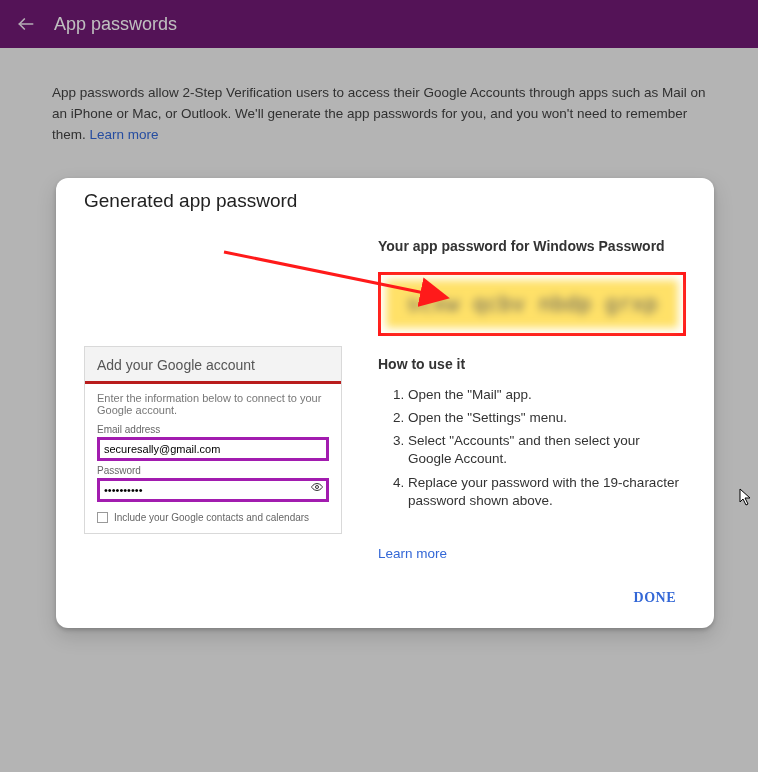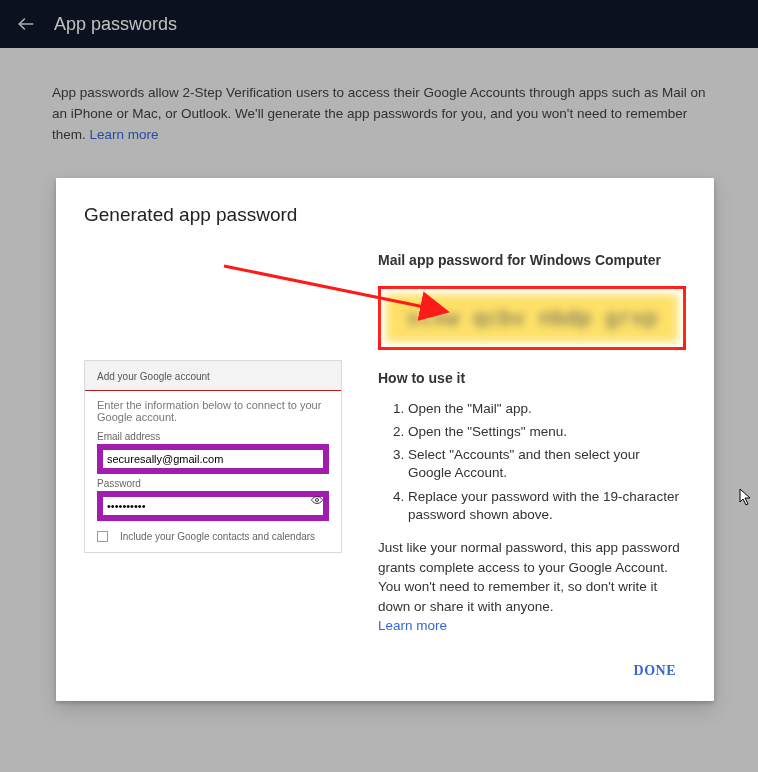--- a/index.html
+++ b/index.html
@@ -12,21 +12,21 @@
       position: relative;
     }
     .overlay {
       position: absolute;
       inset: 0;
       background: rgba(0,0,0,0.25);
       z-index: 1;
       pointer-events: none;
     }
     .topbar {
-      background: #0f172a;
+      background: #701a75;
       height: 48px;
       display: flex;
       align-items: center;
       padding: 0 16px;
       gap: 18px;
     }
     .topbar .back-arrow {
       color: #fff;
       opacity: 0.9;
       display: flex;
@@ -44,23 +44,23 @@
       font-size: 13.5px;
       line-height: 1.55;
       margin-top: 11px;
     }
     .intro a { color: #3367d6; text-decoration: none; }
     .card {
       position: relative;
       z-index: 2;
       background: #fff;
       margin: 18px 44px 0 56px;
-      border-radius: 1px;
+      border-radius: 12px;
       box-shadow: 0 2px 4px rgba(0,0,0,0.2), 0 8px 20px rgba(0,0,0,0.15);
-      padding: 26px 28px 22px 28px;
+      padding: 12px 28px 22px 28px;
     }
     .card-title {
       font-size: 19px;
       color: #222;
       font-weight: 400;
       margin-bottom: 26px;
     }
     .card-body {
       display: flex;
       gap: 36px;
@@ -81,54 +81,54 @@
       z-index: 5;
     }
     .add-account {
       border: 1px solid #d9d9d9;
       background: #fafafa;
       font-size: 11px;
       color: #555;
     }
     .add-account .aa-head {
       padding: 10px 12px 8px 12px;
-      font-size: 10px;
+      font-size: 14px;
       color: #565656;
       background: #f3f3f3;
-      border-bottom: 1px solid #b91c1c;
+      border-bottom: 3px solid #b91c1c;
     }
     .add-account .aa-body {
       padding: 8px 12px 10px 12px;
       background: #fff;
     }
     .aa-sub { font-size: 11px; color: #777; margin-bottom: 8px; }
     .aa-label { font-size: 10px; color: #666; margin-top: 4px; margin-bottom: 2px; display: block; }
     .aa-input {
       width: 100%;
-      border: 6px solid #a21caf;
+      border: 3px solid #a21caf;
       padding: 3px 4px;
       font-size: 11px;
       background: #fff;
       position: relative;
     }
     .pw-wrap { position: relative; }
     .eye {
       position: absolute;
       right: 6px;
       top: 3px;
       font-size: 10px;
       color: #333;
     }
     .aa-check {
       margin-top: 10px;
       font-size: 10px;
       color: #666;
       display: flex;
       align-items: center;
-      gap: 12px;
+      gap: 6px;
     }
     .aa-check .box {
       width: 11px; height: 11px; border: 1px solid #999; background: #fff;
     }
     .right-col { flex: 1; color: #333; font-size: 14px; }
     .pw-for {
       font-weight: bold;
       font-size: 14px;
       margin-bottom: 18px;
     }
@@ -226,33 +226,33 @@
           </div>
           <div class="aa-check">
             <span class="box"></span>
             <span>Include your Google contacts and calendars</span>
           </div>
         </div>
       </div>
     </div>
 
     <div class="right-col">
-      <div class="pw-for">Mail app password for Windows Computer</div>
+      <div class="pw-for">Your app password for Windows Password</div>
       <div class="pw-box-outer">
         <div class="pw-box">scxw qcbv nbdp grxp</div>
       </div>
       <div class="how-title">How to use it</div>
       <ol class="steps">
         <li>Open the "Mail" app.</li>
         <li>Open the "Settings" menu.</li>
         <li>Select "Accounts" and then select your Google Account.</li>
         <li>Replace your password with the 19-character password shown above.</li>
       </ol>
       <div class="note">
-        <span>Just like your normal password, this app password grants complete access to your Google Account. You won't need to remember it, so don't write it down or share it with anyone. </span><br>
+        <br>
         <a href="#">Learn more</a>
       </div>
       <div class="done-row">
         <span class="done-btn">DONE</span>
       </div>
     </div>
   </div>
 </div>
 
 <div class="cursor">

